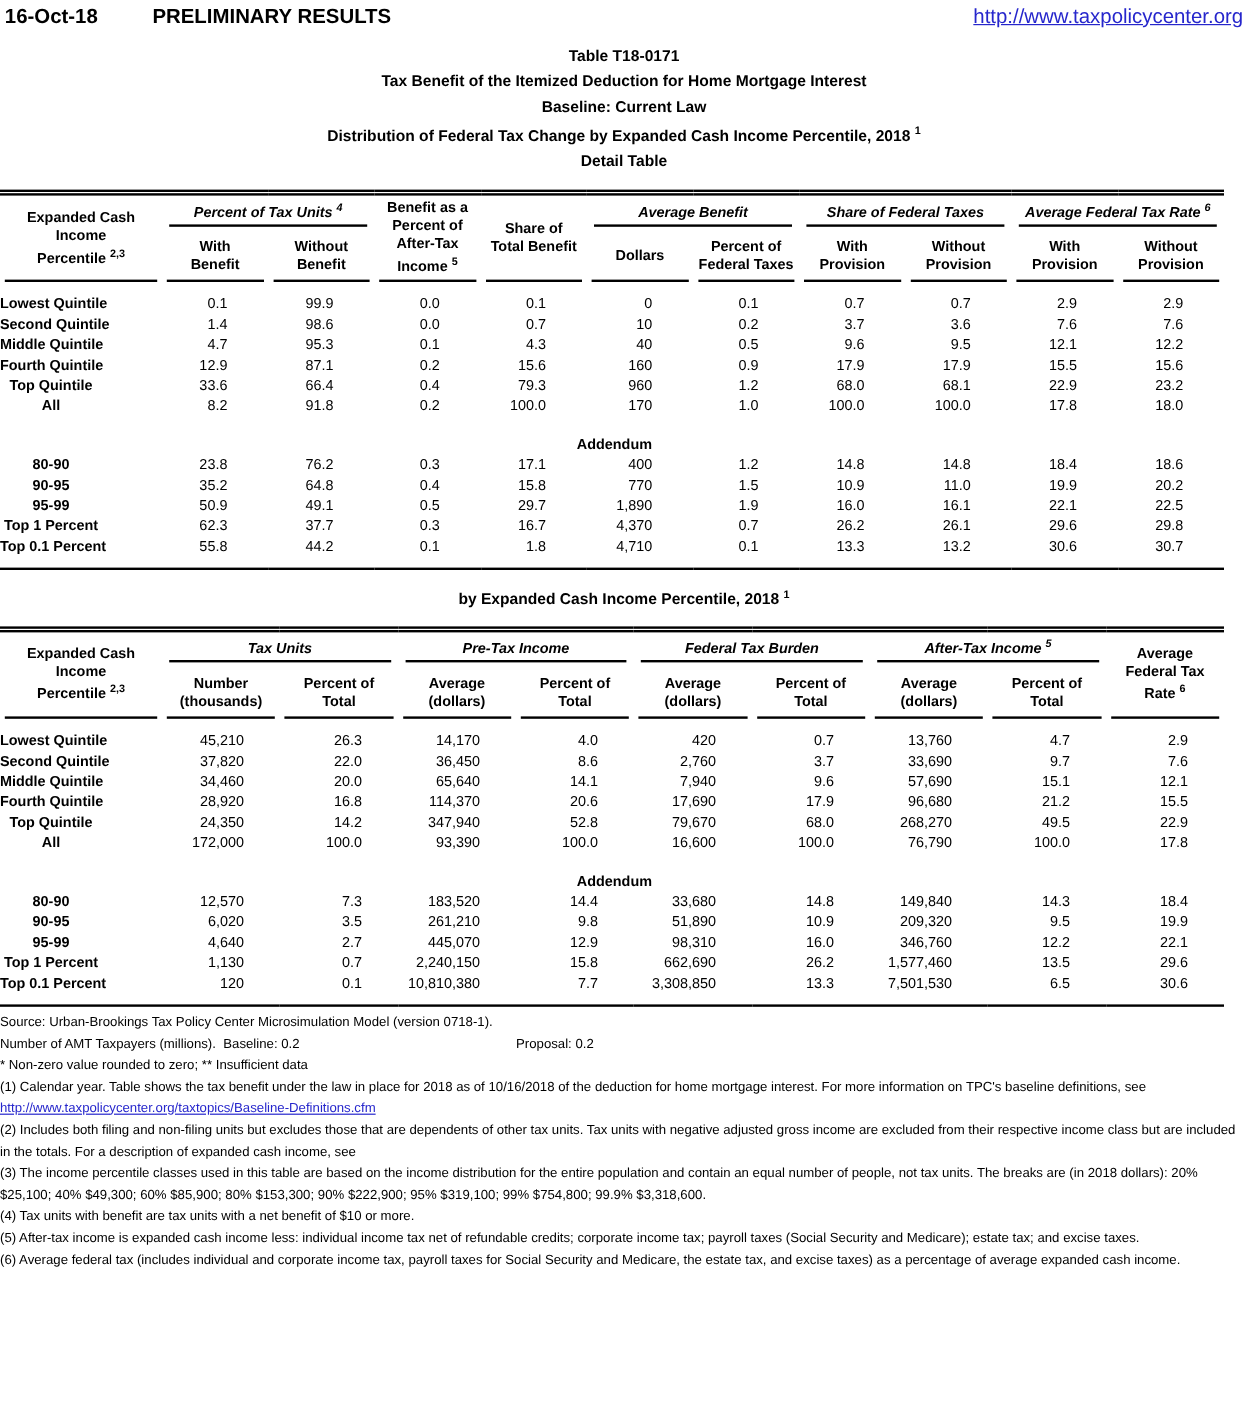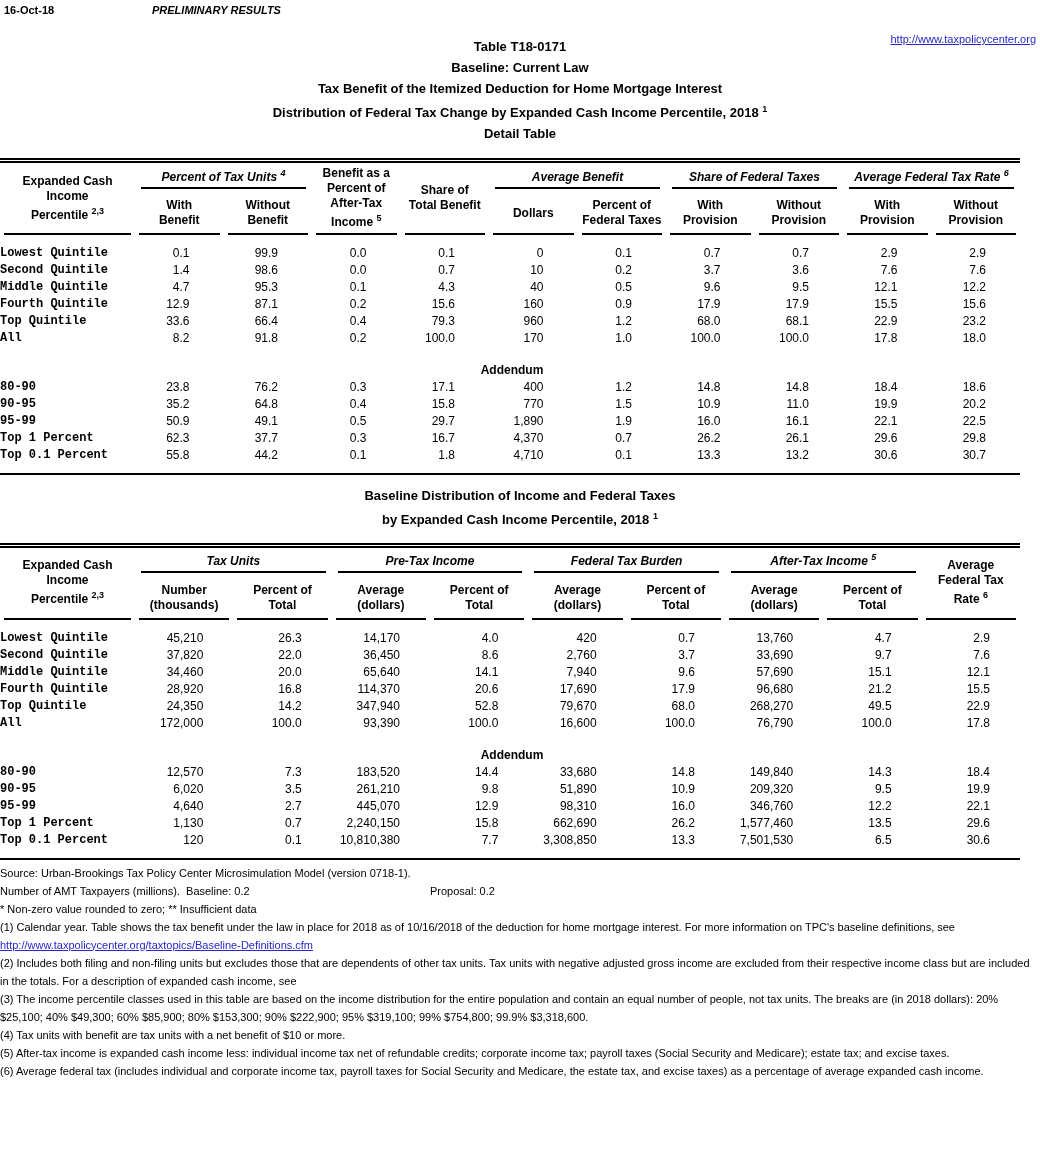--- a/index.html
+++ b/index.html
@@ -4,26 +4,26 @@
 <style>
   * { box-sizing: border-box; }
   html, body { margin: 0; padding: 0; }
   body {
     width: 1040px; height: 1169px; overflow: hidden;
     background: #ffffff; color: #000000;
     font-family: "Liberation Sans", sans-serif;
   }
   sup { font-size: 9px; }
   .pre { white-space: pre-line; }
-  a.link { color: #2626cc; text-decoration: underline; cursor: pointer; font-weight: normal; margin-top: 29px; }
+  a.link { color: #2626cc; text-decoration: underline; cursor: pointer; font-weight: normal; }
 
   
-  .topbar { position: relative; height: 20px; font-size: 11px; font-weight: bold; }
+  .topbar { position: relative; height: 20px; font-size: 17px; font-weight: bold; }
   .topbar .date { position: absolute; left: 4px; top: 4px; }
-  .topbar .status { position: absolute; left: 152px; top: 4px; font-style: italic; }
+  .topbar .status { position: absolute; left: 127px; top: 4px; }
   .topbar .url { position: absolute; right: 4px; top: 4px; }
 
   
   .titles { margin-top: 16px; text-align: center; font-weight: bold; font-size: 13px; line-height: 21px; }
   .t2titles { margin-top: 10px; text-align: center; font-weight: bold; font-size: 13px; line-height: 21px; }
 
   
   table.data { width: 1020px; border-collapse: collapse; table-layout: fixed;
     border-top: 5px double #000; border-bottom: 2px solid #000; }
   #t1 { margin-top: 14px; }
@@ -31,21 +31,21 @@
   col.c-stub { width: 135px; }
   th, td { padding: 0; font-size: 12px; }
   thead th { font-weight: bold; text-align: center; vertical-align: bottom; line-height: 15px; }
   tr.grprow th { height: 28px; }
   tr.subrow th { height: 46px; }
   .grp { margin: 0 6px; padding-bottom: 2px; border-bottom: 2px solid #000; font-style: italic; }
   .sub { margin: 0 4px; height: 42px; display: flex; flex-direction: column; justify-content: center; border-bottom: 2px solid #000; }
   th.span2 { vertical-align: bottom; }
   .single { margin: 0 4px; height: 72px; display: flex; flex-direction: column; justify-content: center; align-items: center; border-bottom: 2px solid #000; }
   tbody td { height: 17px; line-height: 17px; white-space: nowrap; }
-  td.rl { text-align: left; padding-right: 50px; font-weight: bold; font-family: Liberation Mono, monospace; }
+  td.rl { text-align: center; padding-right: 50px; font-weight: bold; }
   td.v { text-align: right; padding-right: 34px; }
   #t2 td.v { padding-right: 30px; }
   tr.spacer td { height: 10px; }
   tr.spacer.tall td { height: 15px; }
   td.addendum { text-align: center; padding-left: 4px; font-weight: bold; }
 
   
   .footnotes { margin-top: 4px; font-size: 11px; line-height: 18px; }
   .footnotes > div { position: relative; }
   .fn-proposal { position: absolute; left: 430px; top: 0; }
@@ -54,22 +54,22 @@
 <body>
 
 <div class="topbar">
   <span class="date">16-Oct-18</span>
   <span class="status">PRELIMINARY RESULTS</span>
   <a class="link url">http://www.taxpolicycenter.org</a>
 </div>
 
 <div class="titles">
   <div>Table T18-0171</div>
+  <div>Tax Benefit of the Itemized Deduction for Home Mortgage Interest</div>
   <div>Baseline: Current Law</div>
-  <div>Tax Benefit of the Itemized Deduction for Home Mortgage Interest</div>
   <div><span>Distribution of Federal Tax Change by Expanded Cash Income Percentile, 2018</span> <sup>1</sup></div>
   <div>Detail Table</div>
 </div>
 
 <table class="data" id="t1">
   <colgroup>
       <col class="c-stub">
       <col span="10">
     </colgroup>
   <thead>
@@ -317,21 +317,20 @@
       </tr>
     </tbody>
   <tbody>
       <tr class="spacer">
         <td colspan="11"></td>
       </tr>
     </tbody>
 </table>
 
 <div class="t2titles">
-  <div>Baseline Distribution of Income and Federal Taxes</div>
   <div><span>by Expanded Cash Income Percentile, 2018</span> <sup>1</sup></div>
 </div>
 
 <table class="data" id="t2">
   <colgroup>
       <col class="c-stub">
       <col span="9">
     </colgroup>
   <thead>
     <tr class="grprow">

